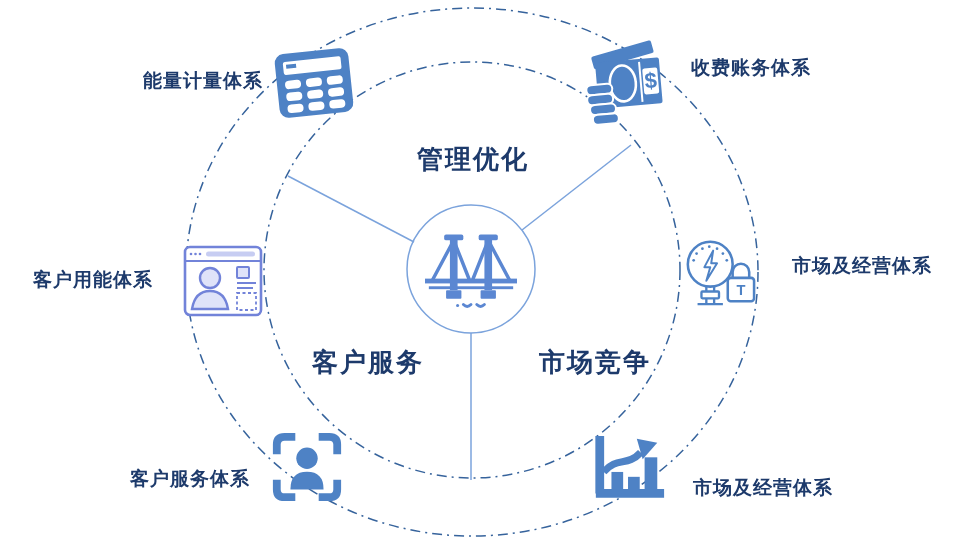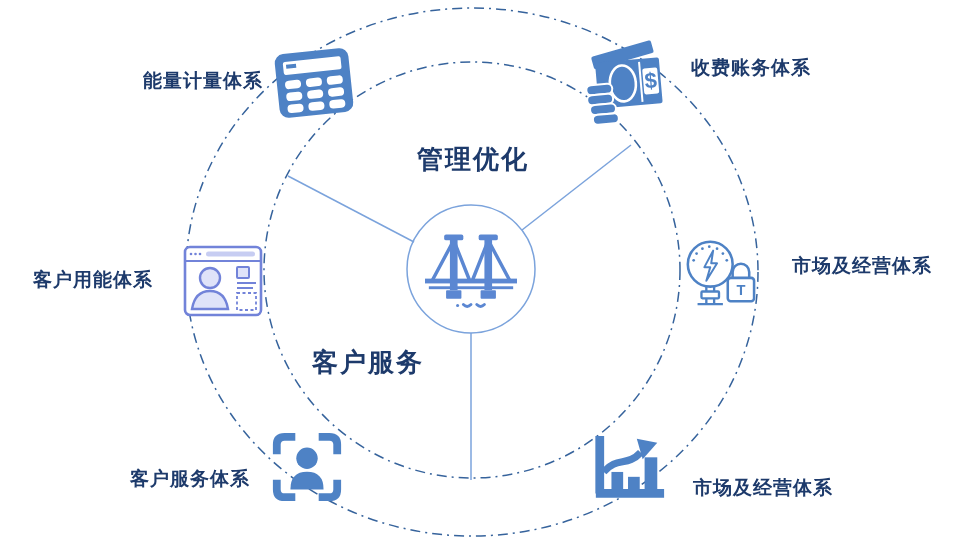--- a/index.html
+++ b/index.html
@@ -46,20 +46,21 @@
         <rect x="60" y="11" width="20" height="6" rx="2"></rect>
         <rect x="62" y="69" width="16" height="9" rx="1"></rect>
         <path d="M44,84 q4,4 8,0 M58,84 q4,4 8,0" fill="none" stroke="#5b87d2" stroke-width="3" stroke-linecap="round"></path>
         <circle cx="38" cy="85" r="1.6"></circle>
       </g>
     </svg>
   </div>
 
   <div class="abs sector-label" style="left:368px;top:362px;">客户服务</div>
   <div class="abs sector-label" style="left:473px;top:159px;">管理优化</div>
+  <div class="abs sector-label" style="left:595px;top:362px;">市场竞争</div>
 
   <div class="abs icon-box rot-calc" style="left:314px;top:83px;">
     <svg width="78" height="68" viewBox="0 0 78 68">
       <rect x="2" y="2" width="74" height="64" rx="9" fill="#4e82c5"></rect>
       <rect x="10" y="10" width="58" height="13" rx="2" fill="#ffffff"></rect>
       <rect x="13" y="13" width="10" height="4" fill="#4e82c5"></rect>
       <g fill="#ffffff">
         <rect x="10" y="29" width="16" height="8.5" rx="4"></rect>
         <rect x="31" y="29" width="16" height="8.5" rx="4"></rect>
         <rect x="52" y="29" width="16" height="8.5" rx="4"></rect>

